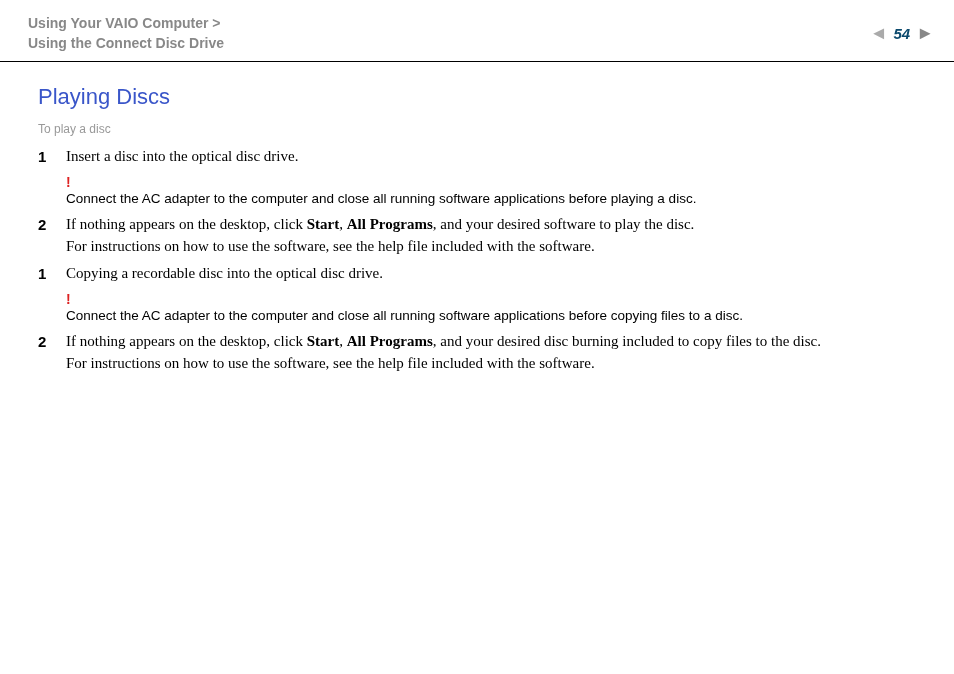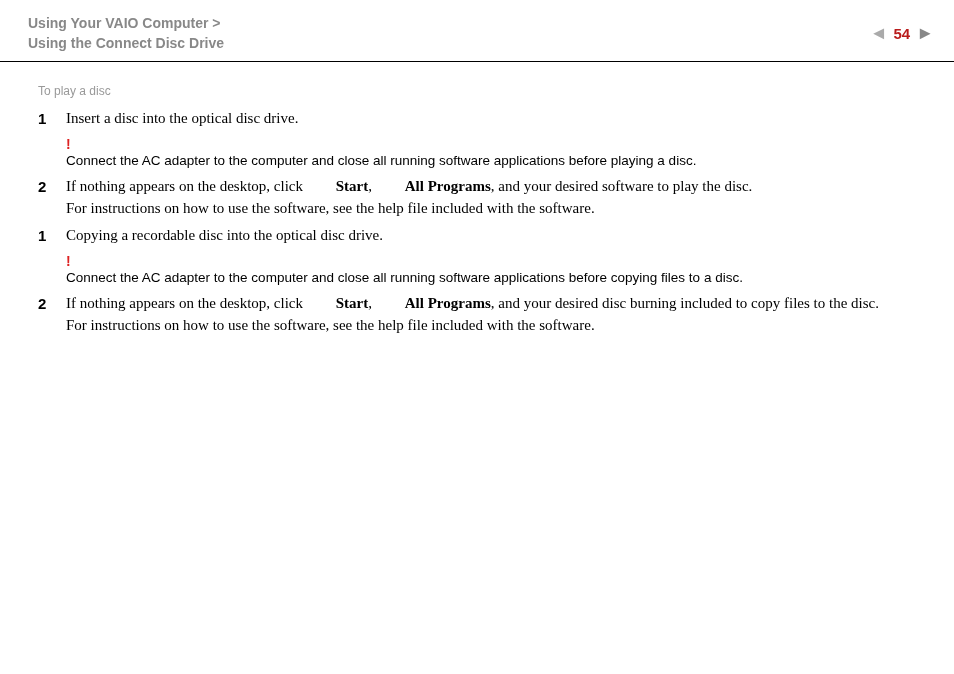--- a/index.html
+++ b/index.html
@@ -29,22 +29,23 @@
       align-items: center;
       gap: 6px;
     }
     .page-nav .arrow {
       font-size: 18px;
       color: #aaa;
       cursor: pointer;
     }
     .page-nav .arrow.right { color: #888; }
     .page-num {
-      color: #b91c1c;
+      color: #0c4a6e;
       font-weight: bold;
+      font-style: italic;
       font-size: 15px;
     }
     .content {
       padding: 22px 38px 0 38px;
     }
     .section-title {
       color: #3a56c9;
       font-size: 22px;
       font-weight: normal;
       margin-bottom: 12px;
@@ -76,39 +77,40 @@
       color: #000;
     }
     .warning-mark {
       color: #d22;
       font-weight: bold;
       font-size: 14px;
       display: block;
       margin-bottom: 1px;
     }
     .section-title.second { margin-top: 20px; }
-    .bold { font-weight: bold; margin-left: 29px; }
+    .bold { font-weight: bold; }
   </style>
 </head>
 <body>
 
 <div class="header">
   <div class="breadcrumb">
     <div>Using Your VAIO Computer &gt;</div>
     <div>Using the Connect Disc Drive</div>
   </div>
   <div class="page-nav">
     <span class="arrow">◄</span>
     <span class="page-num">54</span>
     <span class="arrow right">►</span>
   </div>
 </div>
 
 <div class="content">
 
+  <h2 class="section-title">Playing Discs</h2>
   <h3 class="subtitle">To play a disc</h3>
 
   <div class="step">
     <div class="step-num">1</div>
     <div class="step-body">Insert a disc into the optical disc drive.</div>
   </div>
 
   <div class="warning">
     <span class="warning-mark">!</span>
     <span>Connect the AC adapter to the computer and close all running software applications before playing a disc.</span>

